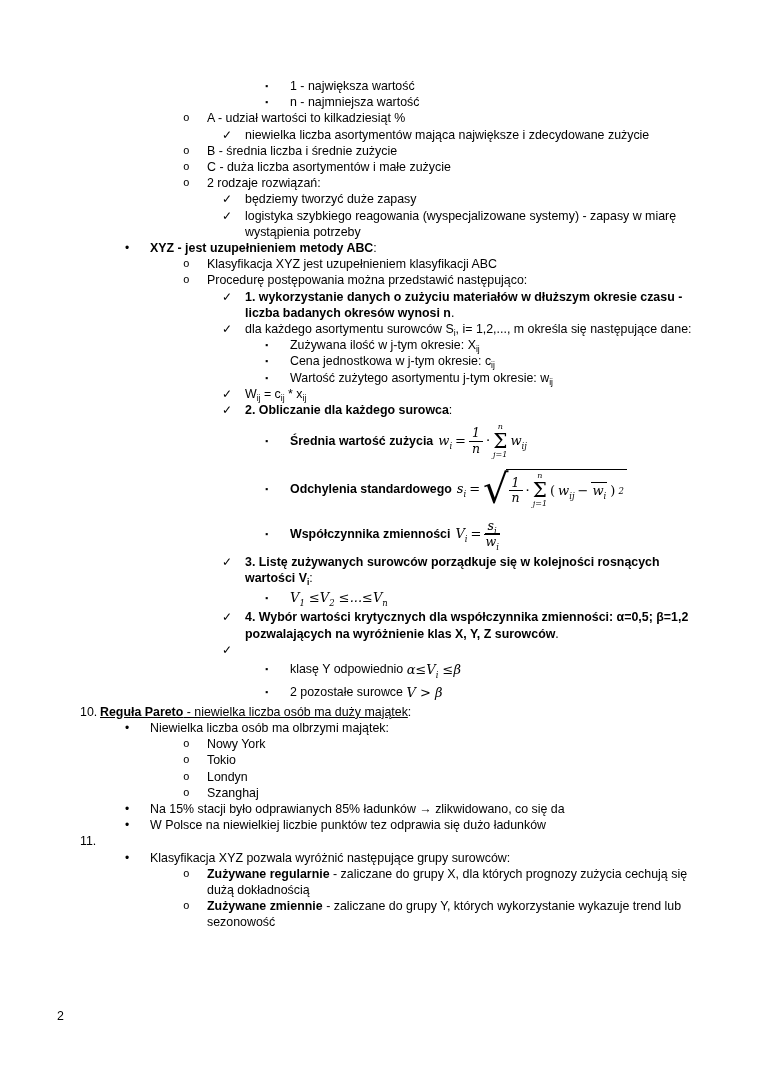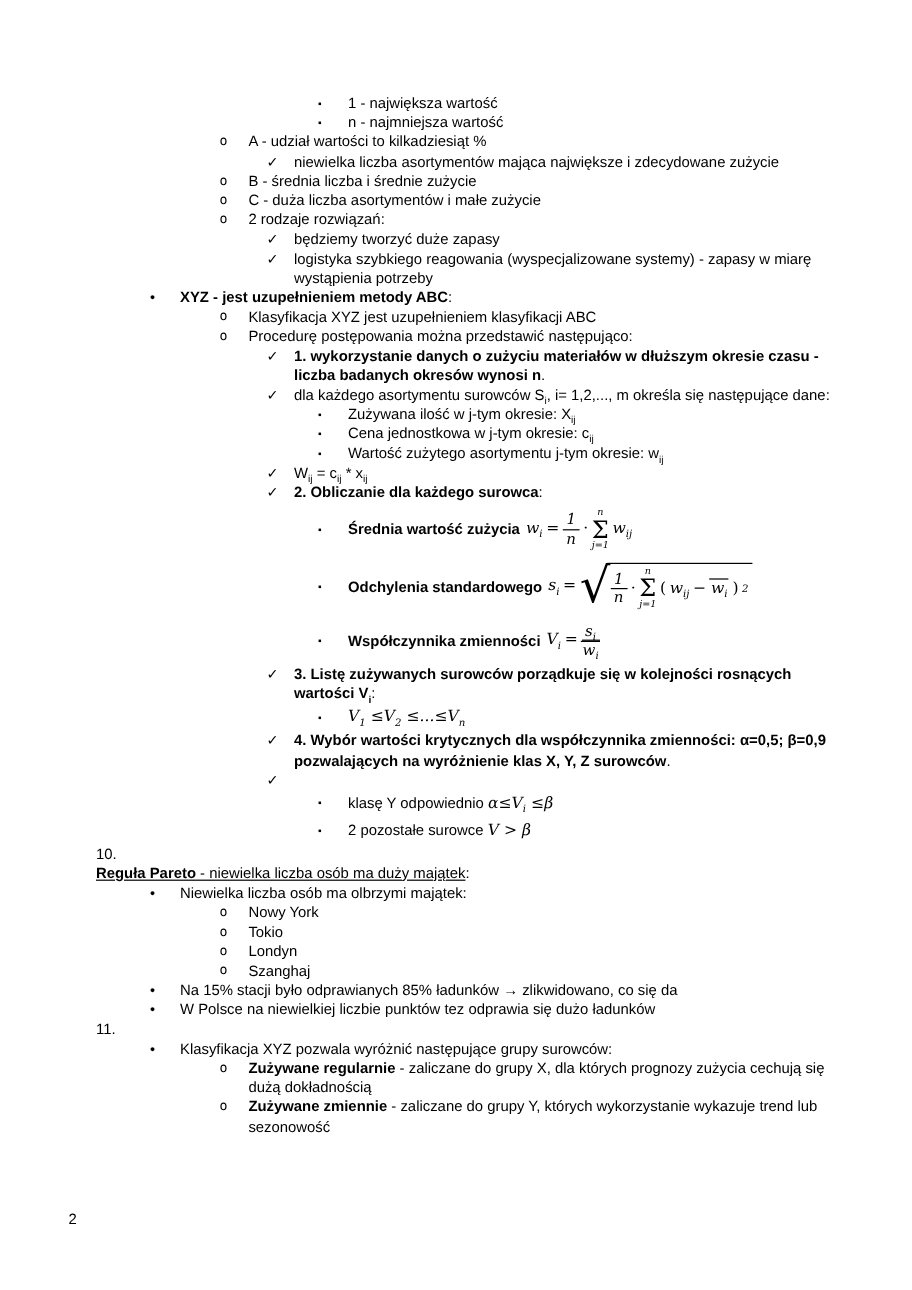--- a/index.html
+++ b/index.html
@@ -9,21 +9,21 @@
     background:#ffffff;
     box-sizing:border-box;
     padding-top:78px; padding-right:66px;
     font-family:"Liberation Sans", sans-serif;
     font-size:12.4px; line-height:16.2px; color:#000;
     overflow:hidden;
   }
   .li { display:flex; }
   .li .mk { flex:none; }
   .li .tx { flex:1 1 auto; min-width:0; }
-  .n10 { padding-left:80px;flex-direction:column; }  .n10 .mk { width:20px; }
+  .n10 { padding-left:80px; }  .n10 .mk { width:20px; }
   .lv1 { padding-left:125px; } .lv1 .mk { width:25px; font-size:12px; }
   .lv2 { padding-left:183px; } .lv2 .mk { width:24px; font-family:"DejaVu Sans Mono", monospace; font-size:11px; }
   .lv3 { padding-left:222px; } .lv3 .mk { width:23px; font-size:12px; }
   .lv4 { padding-left:265px; } .lv4 .mk { width:25px; font-size:8.5px; }
   .b { font-weight:bold; }
   .u { text-decoration:underline; }
   sub { font-size:8.5px; line-height:0; }
   sup { font-size:8.5px; line-height:0; }
 
   
@@ -196,21 +196,21 @@
     <span class="tx"><span class="b"><span>3. Listę zużywanych surowców porządkuje się w kolejności rosnących wartości V</span><sub>i</sub></span><span>:</span></span>
   </div>
   <div class="li lv4 vrow">
     <span class="mk">▪</span>
     <span class="tx"><span class="math">
           <span><span>V</span><sub>1</sub><span> ≤V</span><sub>2</sub><span> ≤...≤V</span><sub>n</sub></span>
         </span></span>
   </div>
   <div class="li lv3">
     <span class="mk">✓</span>
-    <span class="tx"><span class="b">4. Wybór wartości krytycznych dla współczynnika zmienności: α=0,5; β=0,9 pozwalających na wyróżnienie klas X, Y, Z surowców</span><span>.</span></span>
+    <span class="tx"><span class="b">4. Wybór wartości krytycznych dla współczynnika zmienności: α=0,5; β=1,2 pozwalających na wyróżnienie klas X, Y, Z surowców</span><span>.</span></span>
   </div>
   <div class="li lv3">
     <span class="mk">✓</span>
   </div>
   <div class="li lv4 vrow">
     <span class="mk">▪</span>
     <span class="tx"><span>klasę Y odpowiednio </span><span class="math">
           <span><span>α≤V</span><sub>i</sub><span> ≤β</span></span>
         </span></span>
   </div>

